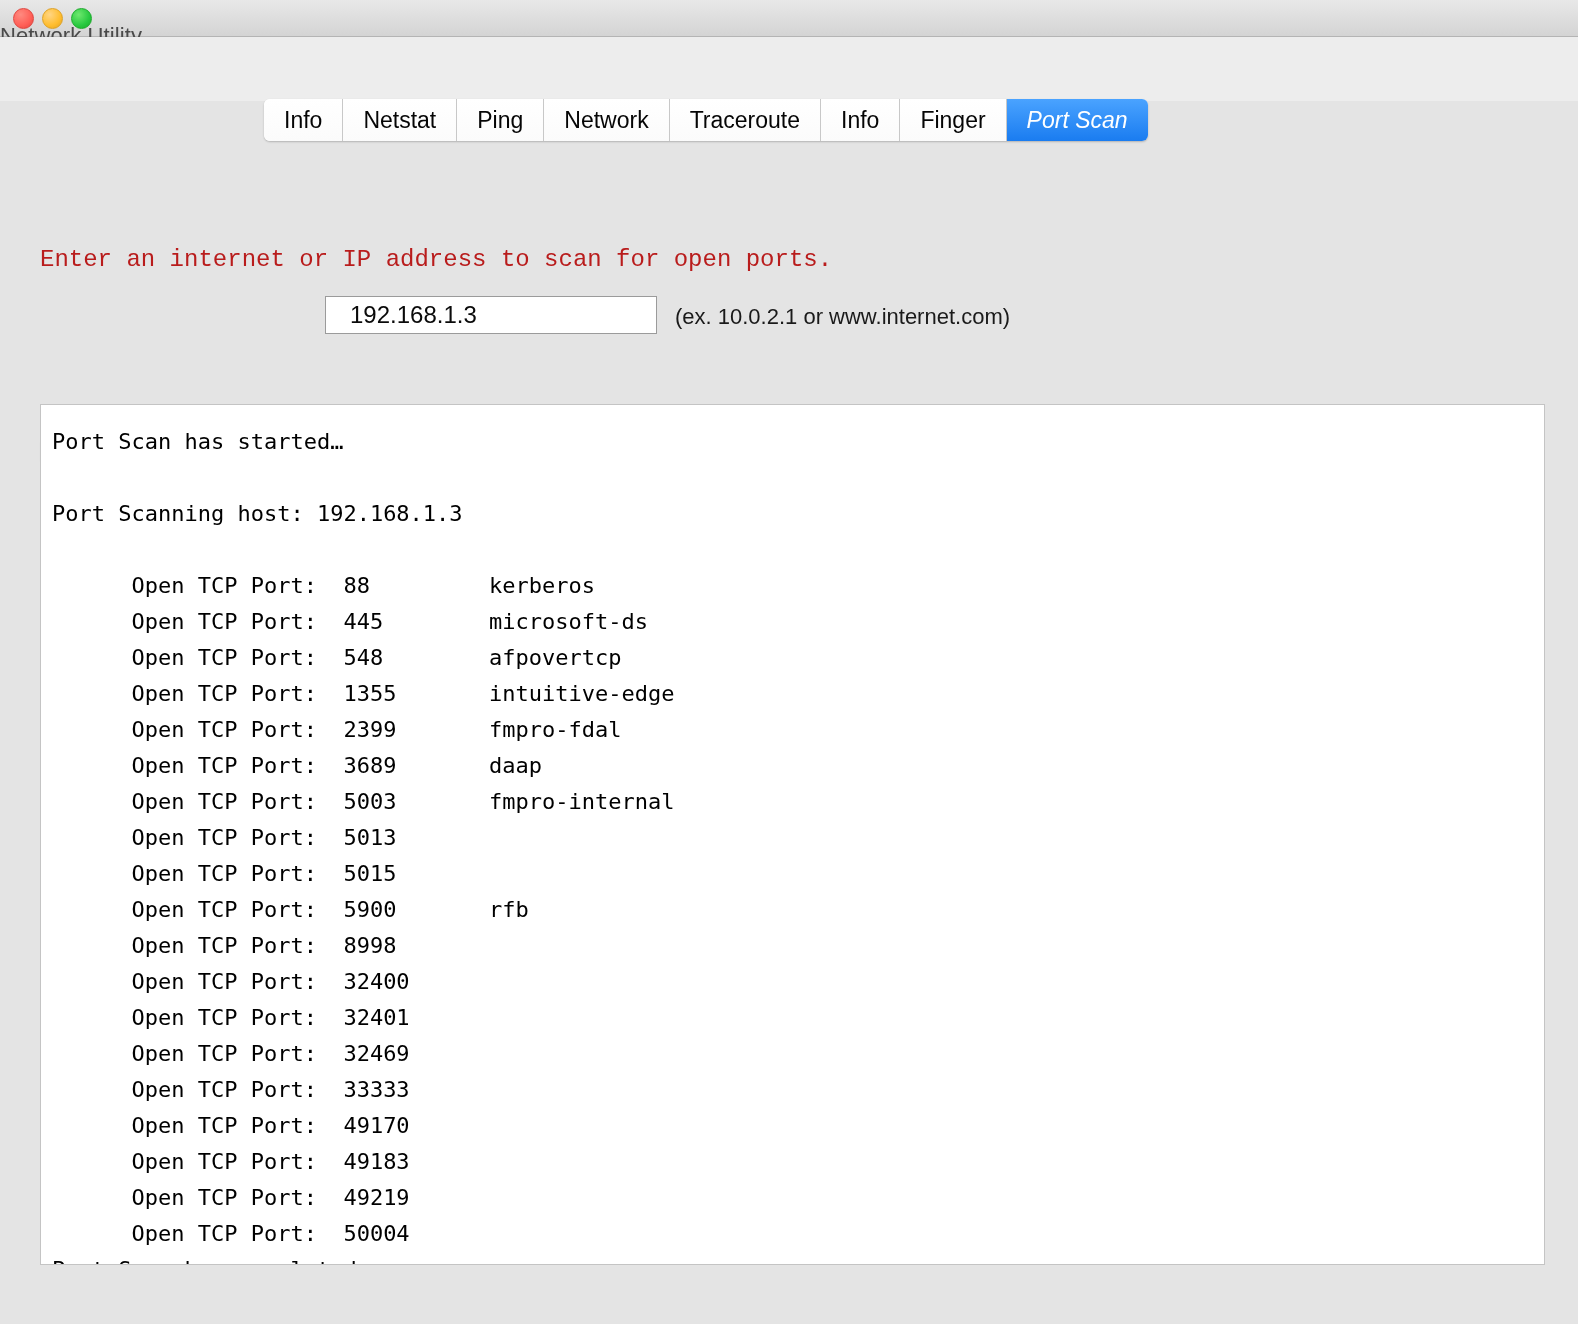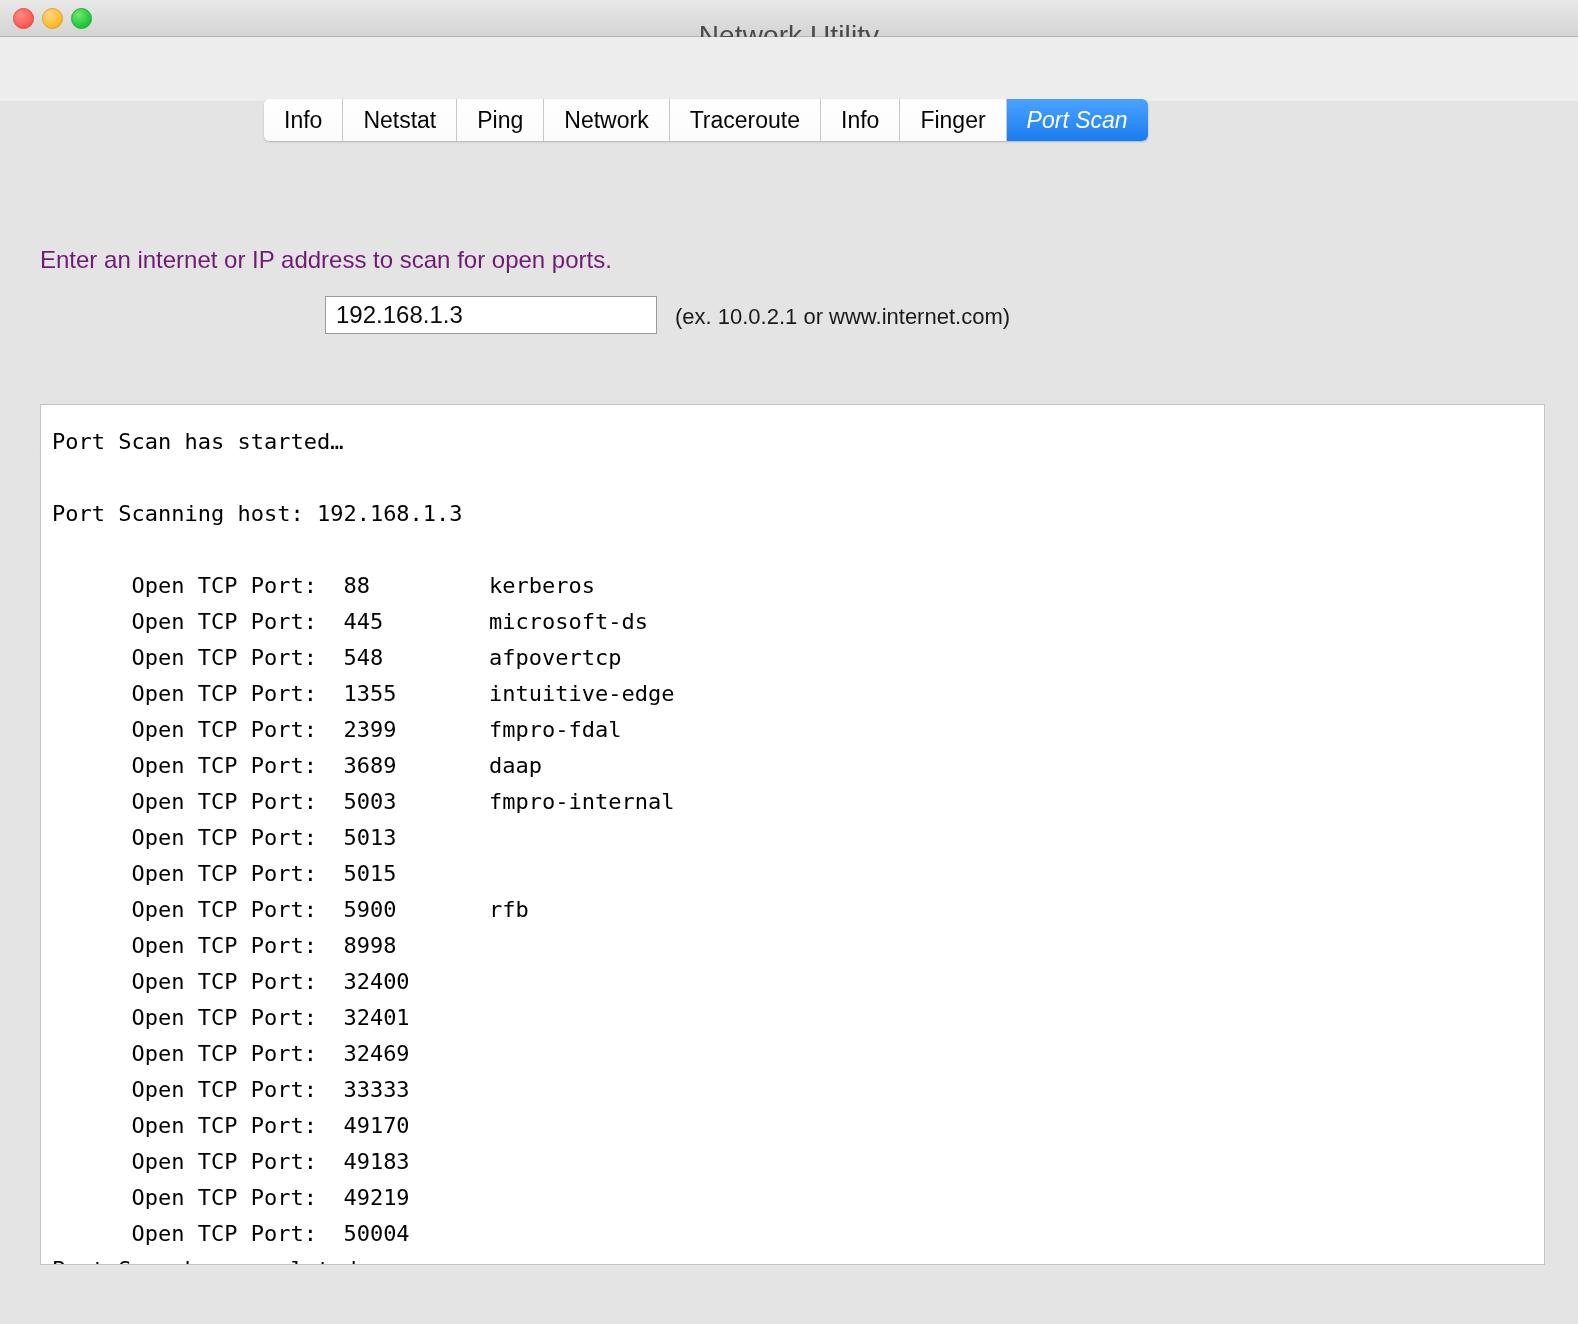--- a/index.html
+++ b/index.html
@@ -57,22 +57,22 @@
     border: 1px solid #dea123;
     box-sizing: border-box;
   }
   .light-max {
     background: radial-gradient(circle at 35% 30%, #6ee86e 0%, #28c940 60%, #1aab29 100%);
     border: 1px solid #1aab29;
     box-sizing: border-box;
   }
   .window-title {
     width: 100%;
-    text-align: center;
-    font-size: 28px;
+    text-align: left;
+    font-size: 22px;
     color: #4a4a4a;
     letter-spacing: 0.1px;
     margin-top: 36px;
   }
 
   
   .tabbar-area {
     height: 64px;
     background: #ededed;
     position: relative;
@@ -120,35 +120,36 @@
   
   .form-area {
     position: relative;
     height: 300px;
   }
   .prompt-label {
     position: absolute;
     left: 40px;
     top: 145px;
     font-size: 24px;
-    color: #701a75;
+    color: #b91c1c;
+    font-family: Liberation Mono, monospace;
   }
   .host-input {
     position: absolute;
     left: 325px;
     top: 195px;
     width: 332px;
     height: 38px;
     box-sizing: border-box;
     border: 1px solid #9b9b9b;
     background: #ffffff;
     font-family: "Liberation Sans", sans-serif;
     font-size: 24px;
     color: #0a0a0a;
-    padding: 0 10px;
+    padding: 0 24px;
     border-radius: 0;
     outline: none;
   }
   .host-hint {
     position: absolute;
     left: 675px;
     top: 203px;
     font-size: 22px;
     color: #1a1a1a;
   }

